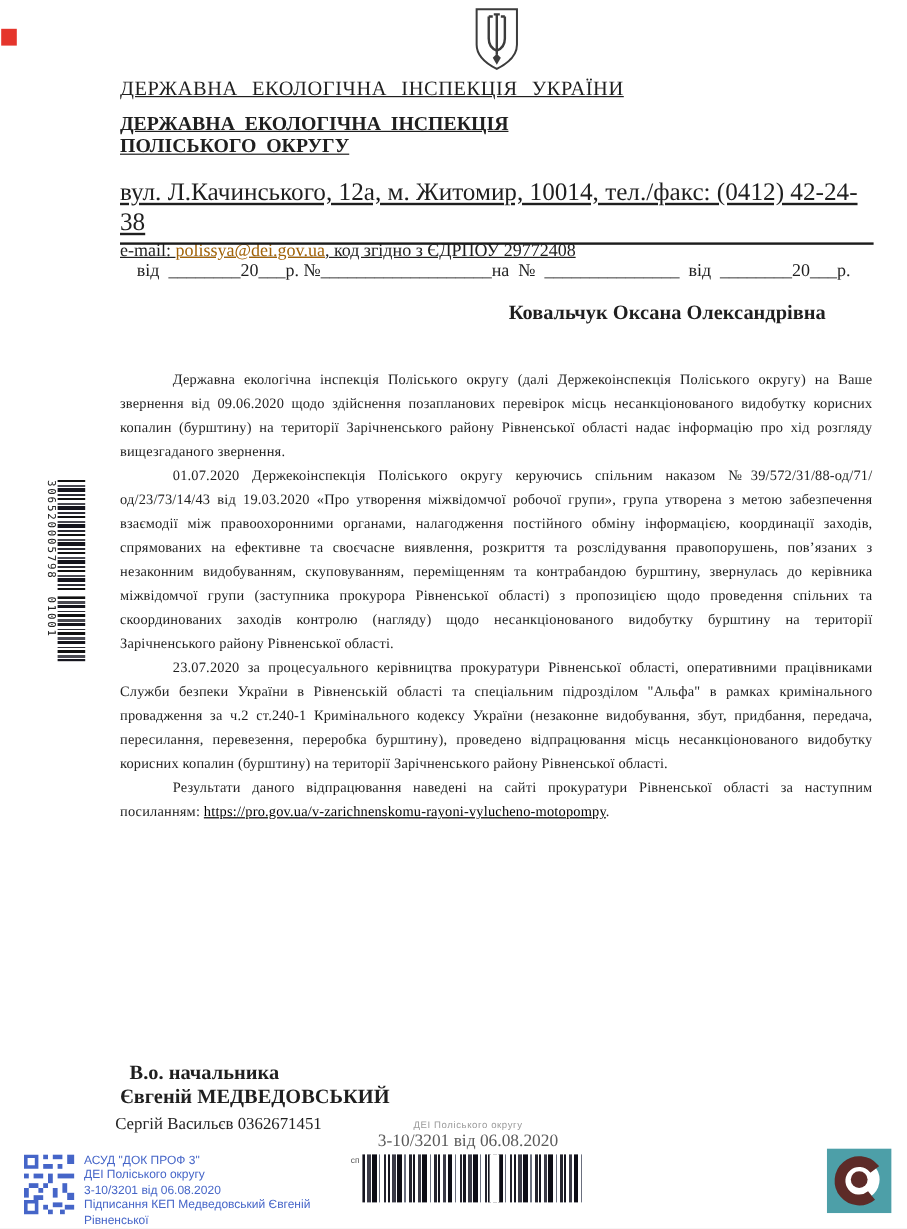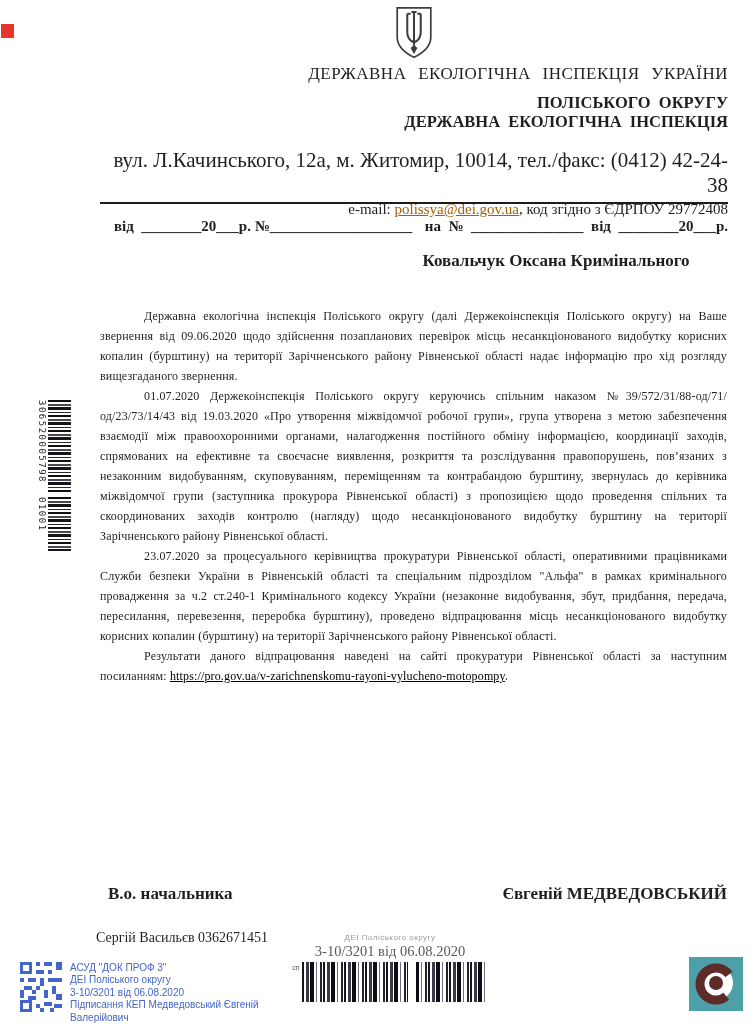--- a/index.html
+++ b/index.html
@@ -19,45 +19,45 @@
       #15151d 7px,#15151d 10px,#fff 10px,#fff 12px,#2a2a33 12px,#2a2a33 13px,#fff 13px,#fff 15px);
   }
   .sb-b1 { top:400px; height:92px; }
   .sb-b2 { top:497px; height:54px; }
   .sb-digits { position:absolute; left:47px; transform-origin:0 0; transform:rotate(90deg);
     font-family:"DejaVu Sans Mono",monospace; font-size:9px; letter-spacing:1.5px; color:#222; white-space:nowrap; }
   .sb-d1 { top:400px; }
   .sb-d2 { top:497px; }
 
   
-  .letterhead { position:absolute; left:100px; top:0; width:628px; text-align:right; }
+  .letterhead { position:absolute; left:100px; top:0; width:628px; text-align:left;text-decoration:underline; }
   .emblem { display:block; margin:5px auto 2px auto; }
   .org-national { font-size:17px; letter-spacing:0.5px; word-spacing:7px; margin-top:3px; }
   .org-bold { font-weight:bold; font-size:16.5px; line-height:19px; word-spacing:4px; margin-top:9px; }
   .address-line { font-size:21px; margin-top:17px; }
   .email-line { font-size:15px; margin-top:3px; }
   .email-link { color:#a16207; text-decoration:underline; cursor:pointer; }
 
   .rule { position:absolute; left:100px; width:628px; top:202px; border-top:2px solid #1c1c1c; }
 
   .ref-row { position:absolute; left:100px; top:218px; width:628px; display:flex;
-    justify-content:space-between; font-size:15px; white-space:pre;font-weight:bold; }
+    font-size:15px; white-space:pre; }
   .ref-left { padding-left:14px; }
 
   .addressee { position:absolute; left:400px; top:251px; width:312px; text-align:center;
     font-weight:bold; font-size:17px; }
 
   
   .body-text { position:absolute; left:100px; top:306px; width:627px; }
   .body-text p { margin:0; text-align:justify; text-indent:44px;
     font-size:12px; line-height:20px; letter-spacing:0.15px; }
   .doc-link { color:#000000; text-decoration:underline; cursor:pointer; word-break:break-all; }
 
   .sig-row { position:absolute; left:100px; top:884px; width:627px; display:flex;
-    justify-content:space-between; font-weight:bold; font-size:17px; }
+    justify-content:space-between; font-weight:bold; font-size:17px;flex-direction:column; }
   .sig-row .sig-title { margin-left:8px; }
   .contact-line { position:absolute; left:96px; top:930px; font-size:14px; }
 
   
   .reg-stamp { position:absolute; left:286px; top:933px; width:208px; text-align:center; }
   .rs-org { font-size:8px; color:#9a9a9a; letter-spacing:0.5px; font-family:"Liberation Sans",sans-serif; }
   .rs-num { font-size:14.5px; color:#5a5a5a; margin-top:1px; }
   .rs-bar-row { margin-top:2px; display:flex; align-items:flex-start; justify-content:center; }
   .rs-pre { font-size:7px; color:#555; margin-right:2px; padding-top:2px; font-family:"Liberation Sans",sans-serif; }
   .rs-barcode { position:relative; width:186px; height:40px;
@@ -94,38 +94,38 @@
       <g fill="none" stroke="#3c3c3c" stroke-width="2.4">
         <path d="M25 7 V47"></path>
         <path d="M17 9 V31 Q17 40 25 43"></path>
         <path d="M33 9 V31 Q33 40 25 43"></path>
         <path d="M17 9 H21 M29 9 H33 M22 7 H28"></path>
       </g>
       <path d="M25 46 L21 50 L25 57 L29 50 Z" fill="#3c3c3c"></path>
     </svg>
     <div class="org-national">ДЕРЖАВНА  ЕКОЛОГІЧНА  ІНСПЕКЦІЯ  УКРАЇНИ</div>
     <div class="org-bold">
+      <div>ДЕРЖАВНА  ЕКОЛОГІЧНА  ІНСПЕКЦІЯ</div>
       <div>ПОЛІСЬКОГО ОКРУГУ</div>
-      <div>ДЕРЖАВНА  ЕКОЛОГІЧНА  ІНСПЕКЦІЯ</div>
     </div>
     <div class="address-line">вул. Л.Качинського, 12а, м. Житомир, 10014, тел./факс: (0412) 42-24-38</div>
     <div class="email-line">
       <span>e-mail:</span>
       <a class="email-link">polissya@dei.gov.ua</a><span>,  код згідно з ЄДРПОУ 29772408</span>
     </div>
   </header>
 
   <div class="rule"></div>
 
   <div class="ref-row">
     <span class="ref-left">від  ________20___р. №___________________</span>
     <span class="ref-right">на  №  _______________  від  ________20___р.</span>
   </div>
 
-  <div class="addressee">Ковальчук Оксана Кримінального</div>
+  <div class="addressee">Ковальчук Оксана Олександрівна</div>
 
   <main class="body-text">
     <p>Державна екологічна інспекція Поліського округу (далі Держекоінспекція Поліського округу) на Ваше звернення від 09.06.2020 щодо здійснення позапланових перевірок місць несанкціонованого видобутку корисних копалин (бурштину) на території Зарічненського району Рівненської області надає інформацію про хід розгляду вищезгаданого звернення.</p>
     <p>01.07.2020 Держекоінспекція Поліського округу керуючись спільним наказом №39/572/31/88-од/71/од/23/73/14/43 від 19.03.2020 «Про утворення міжвідомчої робочої групи», група утворена з метою забезпечення взаємодії між правоохоронними органами, налагодження постійного обміну інформацією, координації заходів, спрямованих на ефективне та своєчасне виявлення, розкриття та розслідування правопорушень, пов’язаних з незаконним видобуванням, скуповуванням, переміщенням та контрабандою бурштину, звернулась до керівника міжвідомчої групи (заступника прокурора Рівненської області) з пропозицією щодо проведення спільних та скоординованих заходів контролю (нагляду) щодо несанкціонованого видобутку бурштину на території Зарічненського району Рівненської області.</p>
     <p>23.07.2020 за процесуального керівництва прокуратури Рівненської області, оперативними працівниками Служби безпеки України в Рівненській області та спеціальним підрозділом "Альфа" в рамках кримінального провадження за ч.2 ст.240-1 Кримінального кодексу України (незаконне видобування, збут, придбання, передача, пересилання, перевезення, переробка бурштину), проведено відпрацювання місць несанкціонованого видобутку корисних копалин (бурштину) на території Зарічненського району Рівненської області.</p>
     <p><span>Результати даного відпрацювання наведені на сайті прокуратури Рівненської області за наступним посиланням: </span><a class="doc-link">https://pro.gov.ua/v-zarichnenskomu-rayoni-vylucheno-motopompy</a><span>.</span></p>
   </main>
 
   <div class="sig-row">
     <span class="sig-title">В.о. начальника</span>
@@ -170,21 +170,21 @@
           <rect x="34" y="42" width="8" height="4"></rect>
         <rect x="20" y="46" width="4" height="4"></rect>
           <rect x="30" y="46" width="4" height="4"></rect>
       </g>
     </svg>
     <div class="esign-text">
       <div>АСУД "ДОК ПРОФ 3"</div>
       <div>ДЕІ Поліського округу</div>
       <div>3-10/3201 від 06.08.2020</div>
       <div>Підписання КЕП Медведовський Євгеній</div>
-      <div>Валерійович</div>
+      <div>Рівненської</div>
     </div>
   </div>
 
   <svg class="logo" width="54" height="54" viewBox="0 0 54 54">
     <rect width="54" height="54" fill="#4d9fa8"></rect>
     <circle cx="27" cy="26" r="17" fill="#ffffff"></circle>
     <circle cx="27" cy="27" r="16" fill="none" stroke="#5d2b28" stroke-width="9" stroke-dasharray="76 25" transform="rotate(50 27 27)"></circle>
     <circle cx="27" cy="26" r="7" fill="#5d2b28"></circle>
   </svg>
 

